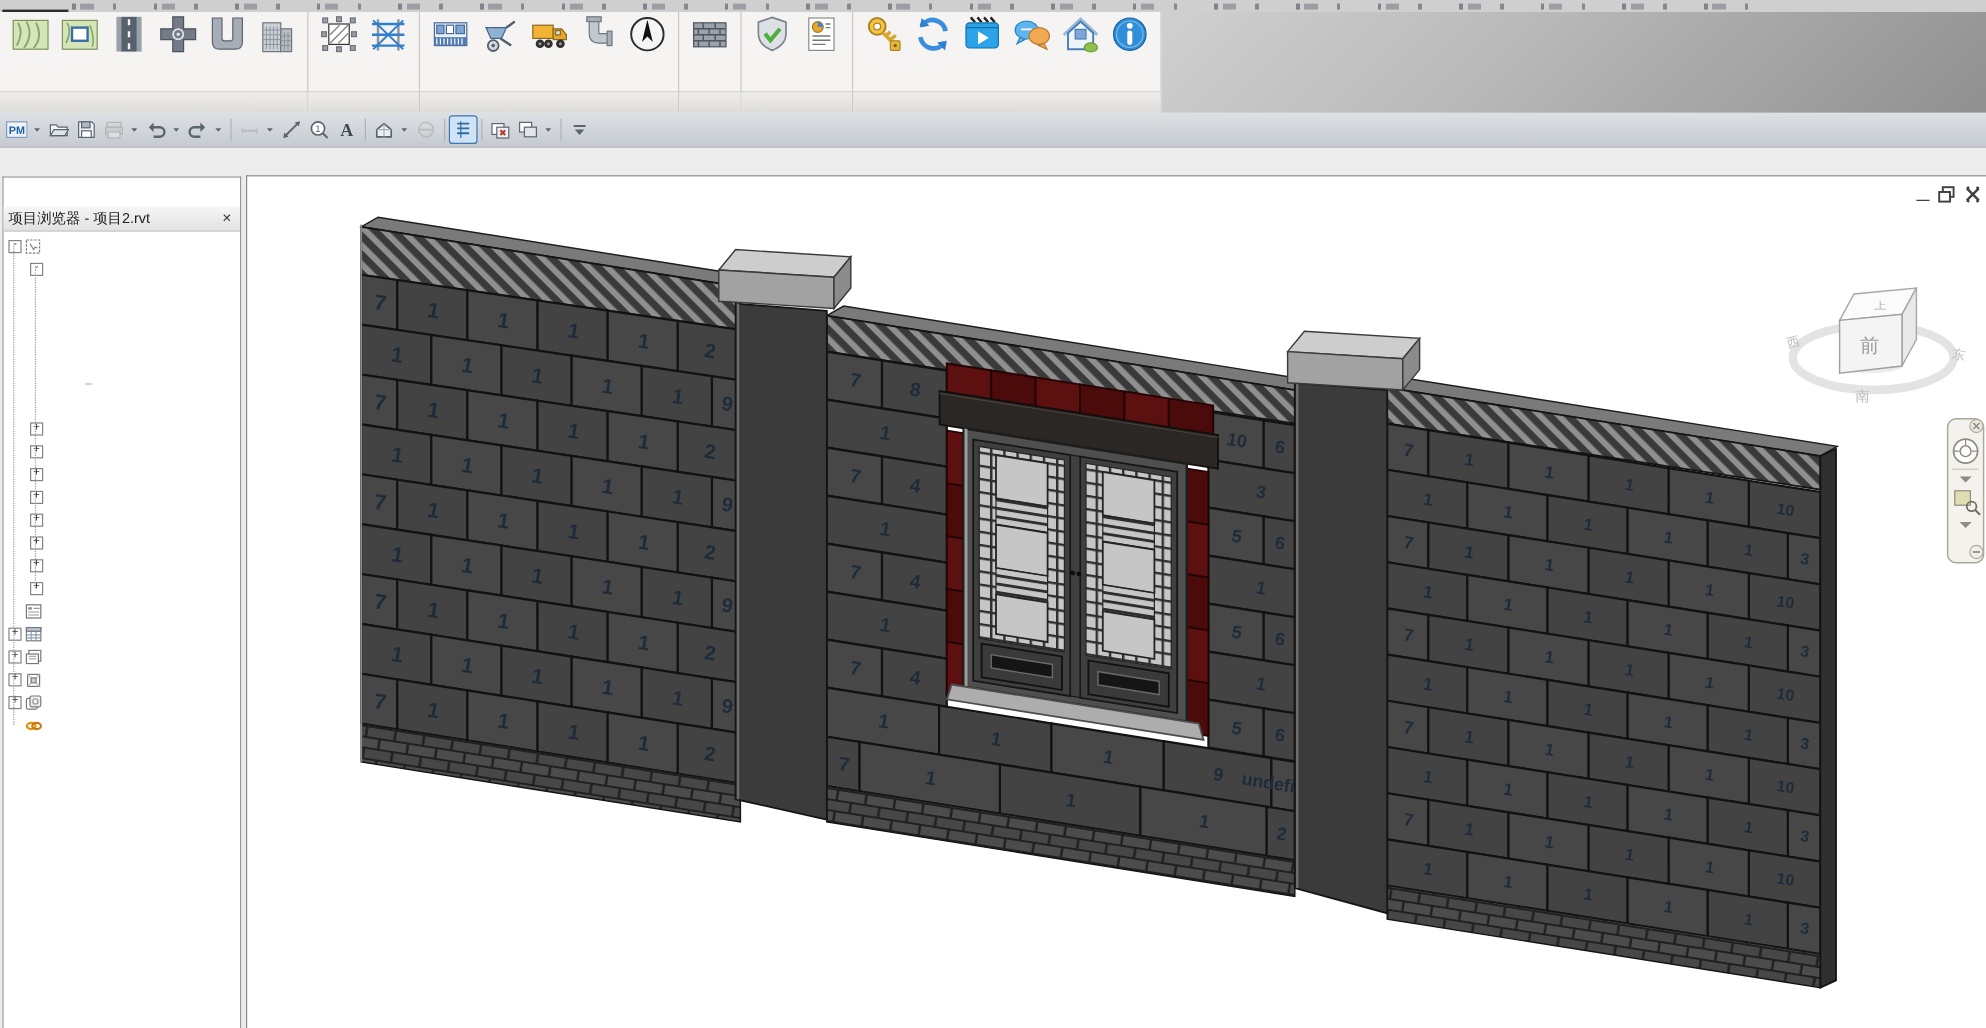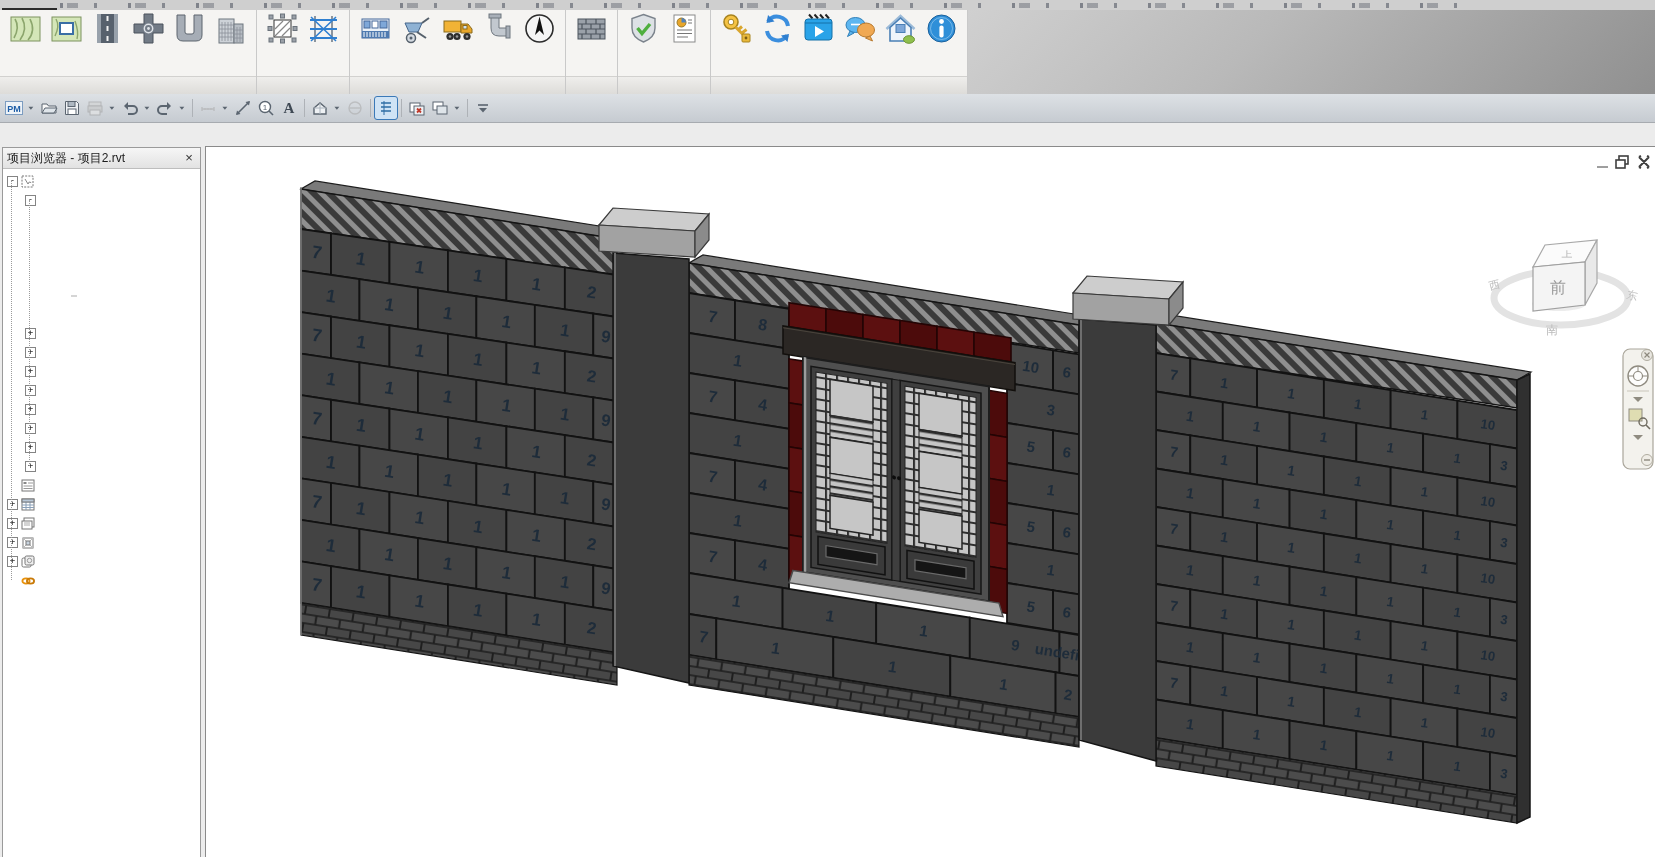--- a/index.html
+++ b/index.html
@@ -24,21 +24,21 @@
   .qat{position:absolute;left:0;top:94px;width:100%;height:28px;display:flex;align-items:center;gap:1px;
        padding-left:3px;background:linear-gradient(#dde1e5,#c6cbd1);border-bottom:1px solid #a7abb0;}
   .qbtn{width:22px;height:22px;display:flex;align-items:center;justify-content:center;border-radius:2px;}
   .qbtn svg{width:18px;height:18px;}
   .qbtn.caret{width:11px;}
   .qbtn.active{background:#cfe3f5;outline:1px solid #3a79b8;}
   .qsep{width:1px;height:18px;background:#aeb2b7;margin:0 3px;}
   
   .browser{position:absolute;left:2px;top:147px;width:197px;bottom:0;background:#fff;border:1px solid #9a9a9a;border-bottom:none;}
   .btitle{height:20px;background:linear-gradient(#f6f6f6,#e2e2e2);border-bottom:1px solid #bdbdbd;
-          font-size:12px;color:#1c1c1c;display:flex;align-items:center;padding:0 4px;}
+          font-size:12px;color:#1c1c1c;display:flex;align-items:center;padding:0 4px;margin-top:24px;}
   .btitle .ttl{flex:1;}
   .btitle .bx{width:14px;text-align:center;color:#333;font-size:13px;line-height:14px;}
   .btree{position:relative;padding-top:3px;font-size:12px;color:#1a1a1a;}
   .trow{height:19px;display:flex;align-items:center;white-space:nowrap;}
   .texp{width:9px;height:9px;flex:none;border:1px solid #848484;background:#fff;font-size:9px;line-height:7px;
         text-align:center;color:#333;margin-right:3px;font-family:"DejaVu Sans Mono",monospace;}
   .texp.none{visibility:hidden;}
   .ticon{width:14px;height:13px;flex:none;margin-right:3px;}
   .tlbl{padding:1px 3px;}
   .tlbl.sel{background:#d5d5d5;}

